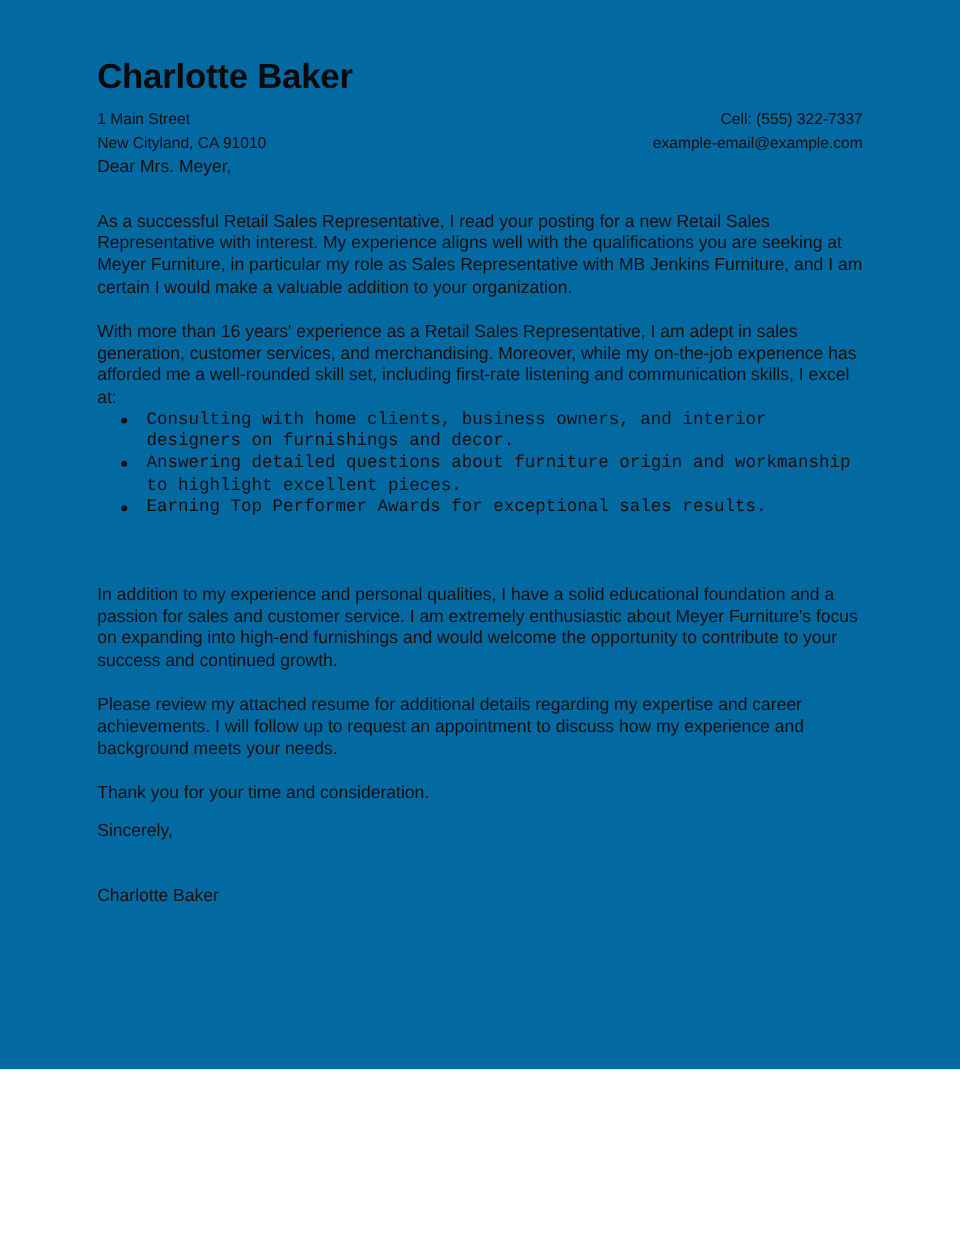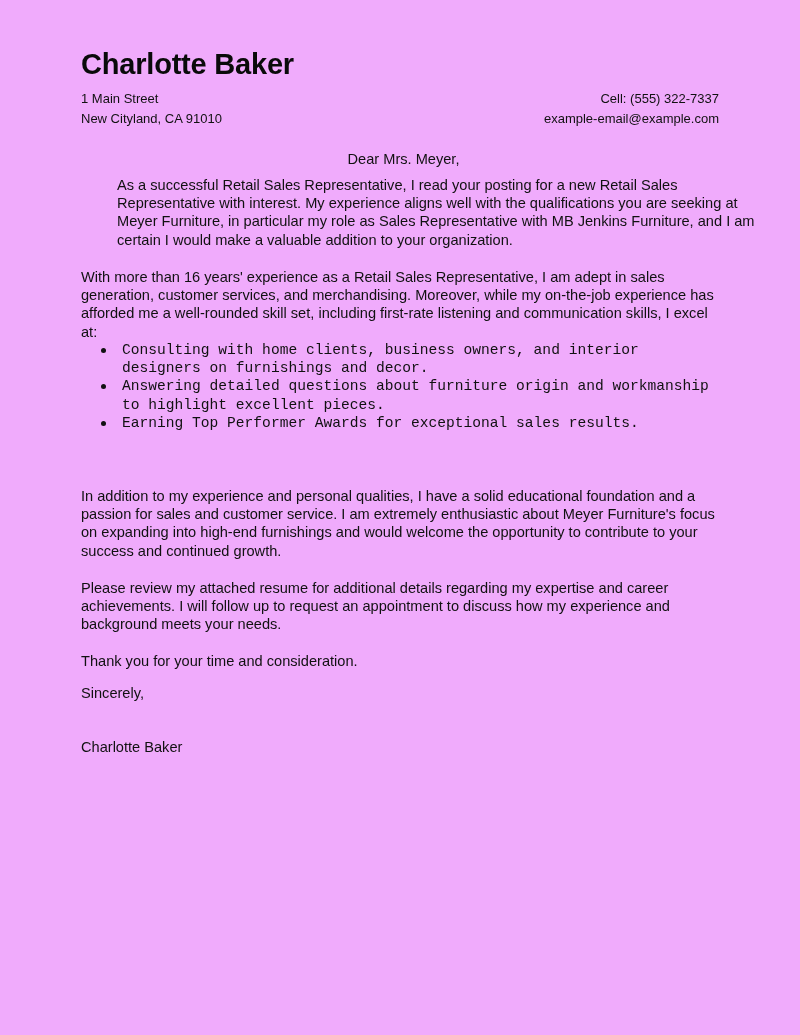--- a/index.html
+++ b/index.html
@@ -1,39 +1,39 @@
 <!DOCTYPE html>
 <html><head>
 <meta charset="utf-8">
 <style>
   html, body { margin: 0; padding: 0; background: #ffffff; }
   body {
     width: 800px; height: 1035px; overflow: hidden;
     font-family: "Liberation Sans", sans-serif;
     color: #111111;
   }
-  .page { position: relative; width: 800px; height: 1035px; background: #f0abfc; }
+  .page { position: relative; width: 800px; height: 891px; background: #0369a1; }
   .name {
     position: absolute; left: 81px; top: 48px;
     font-size: 29px; font-weight: bold; letter-spacing: -0.2px; color: #0a0a0a;
   }
   .contact-row {
     position: absolute; left: 81px; right: 81px;
     display: flex; justify-content: space-between;
     font-size: 13px; line-height: 18px;
   }
   .row1 { top: 90px; }
   .row2 { top: 110px; justify-content: space-between; }
   .body-text {
     position: absolute; left: 81px; width: 645px;
     font-size: 14.6px; line-height: 18.2px;
   }
   p { margin: 0; }
-  .salutation { top: 150px; text-align: center; }
-  .para1 { top: 176px; margin-left: 36px; }
+  .salutation { top: 130px; }
+  .para1 { top: 176px; }
   .para2 { top: 268px; }
   ul.skills {
     position: absolute; left: 81px; top: 341px; width: 640px;
     margin: 0; padding: 0; list-style: none;
     font-size: 14.6px; line-height: 18.2px;
   }
   ul.skills li { position: relative; padding-left: 41px; font-family: Liberation Mono, monospace; }
   ul.skills li .bullet {
     position: absolute; left: 20px; top: 7px;
     width: 5px; height: 5px; border-radius: 50%; background: #111;

